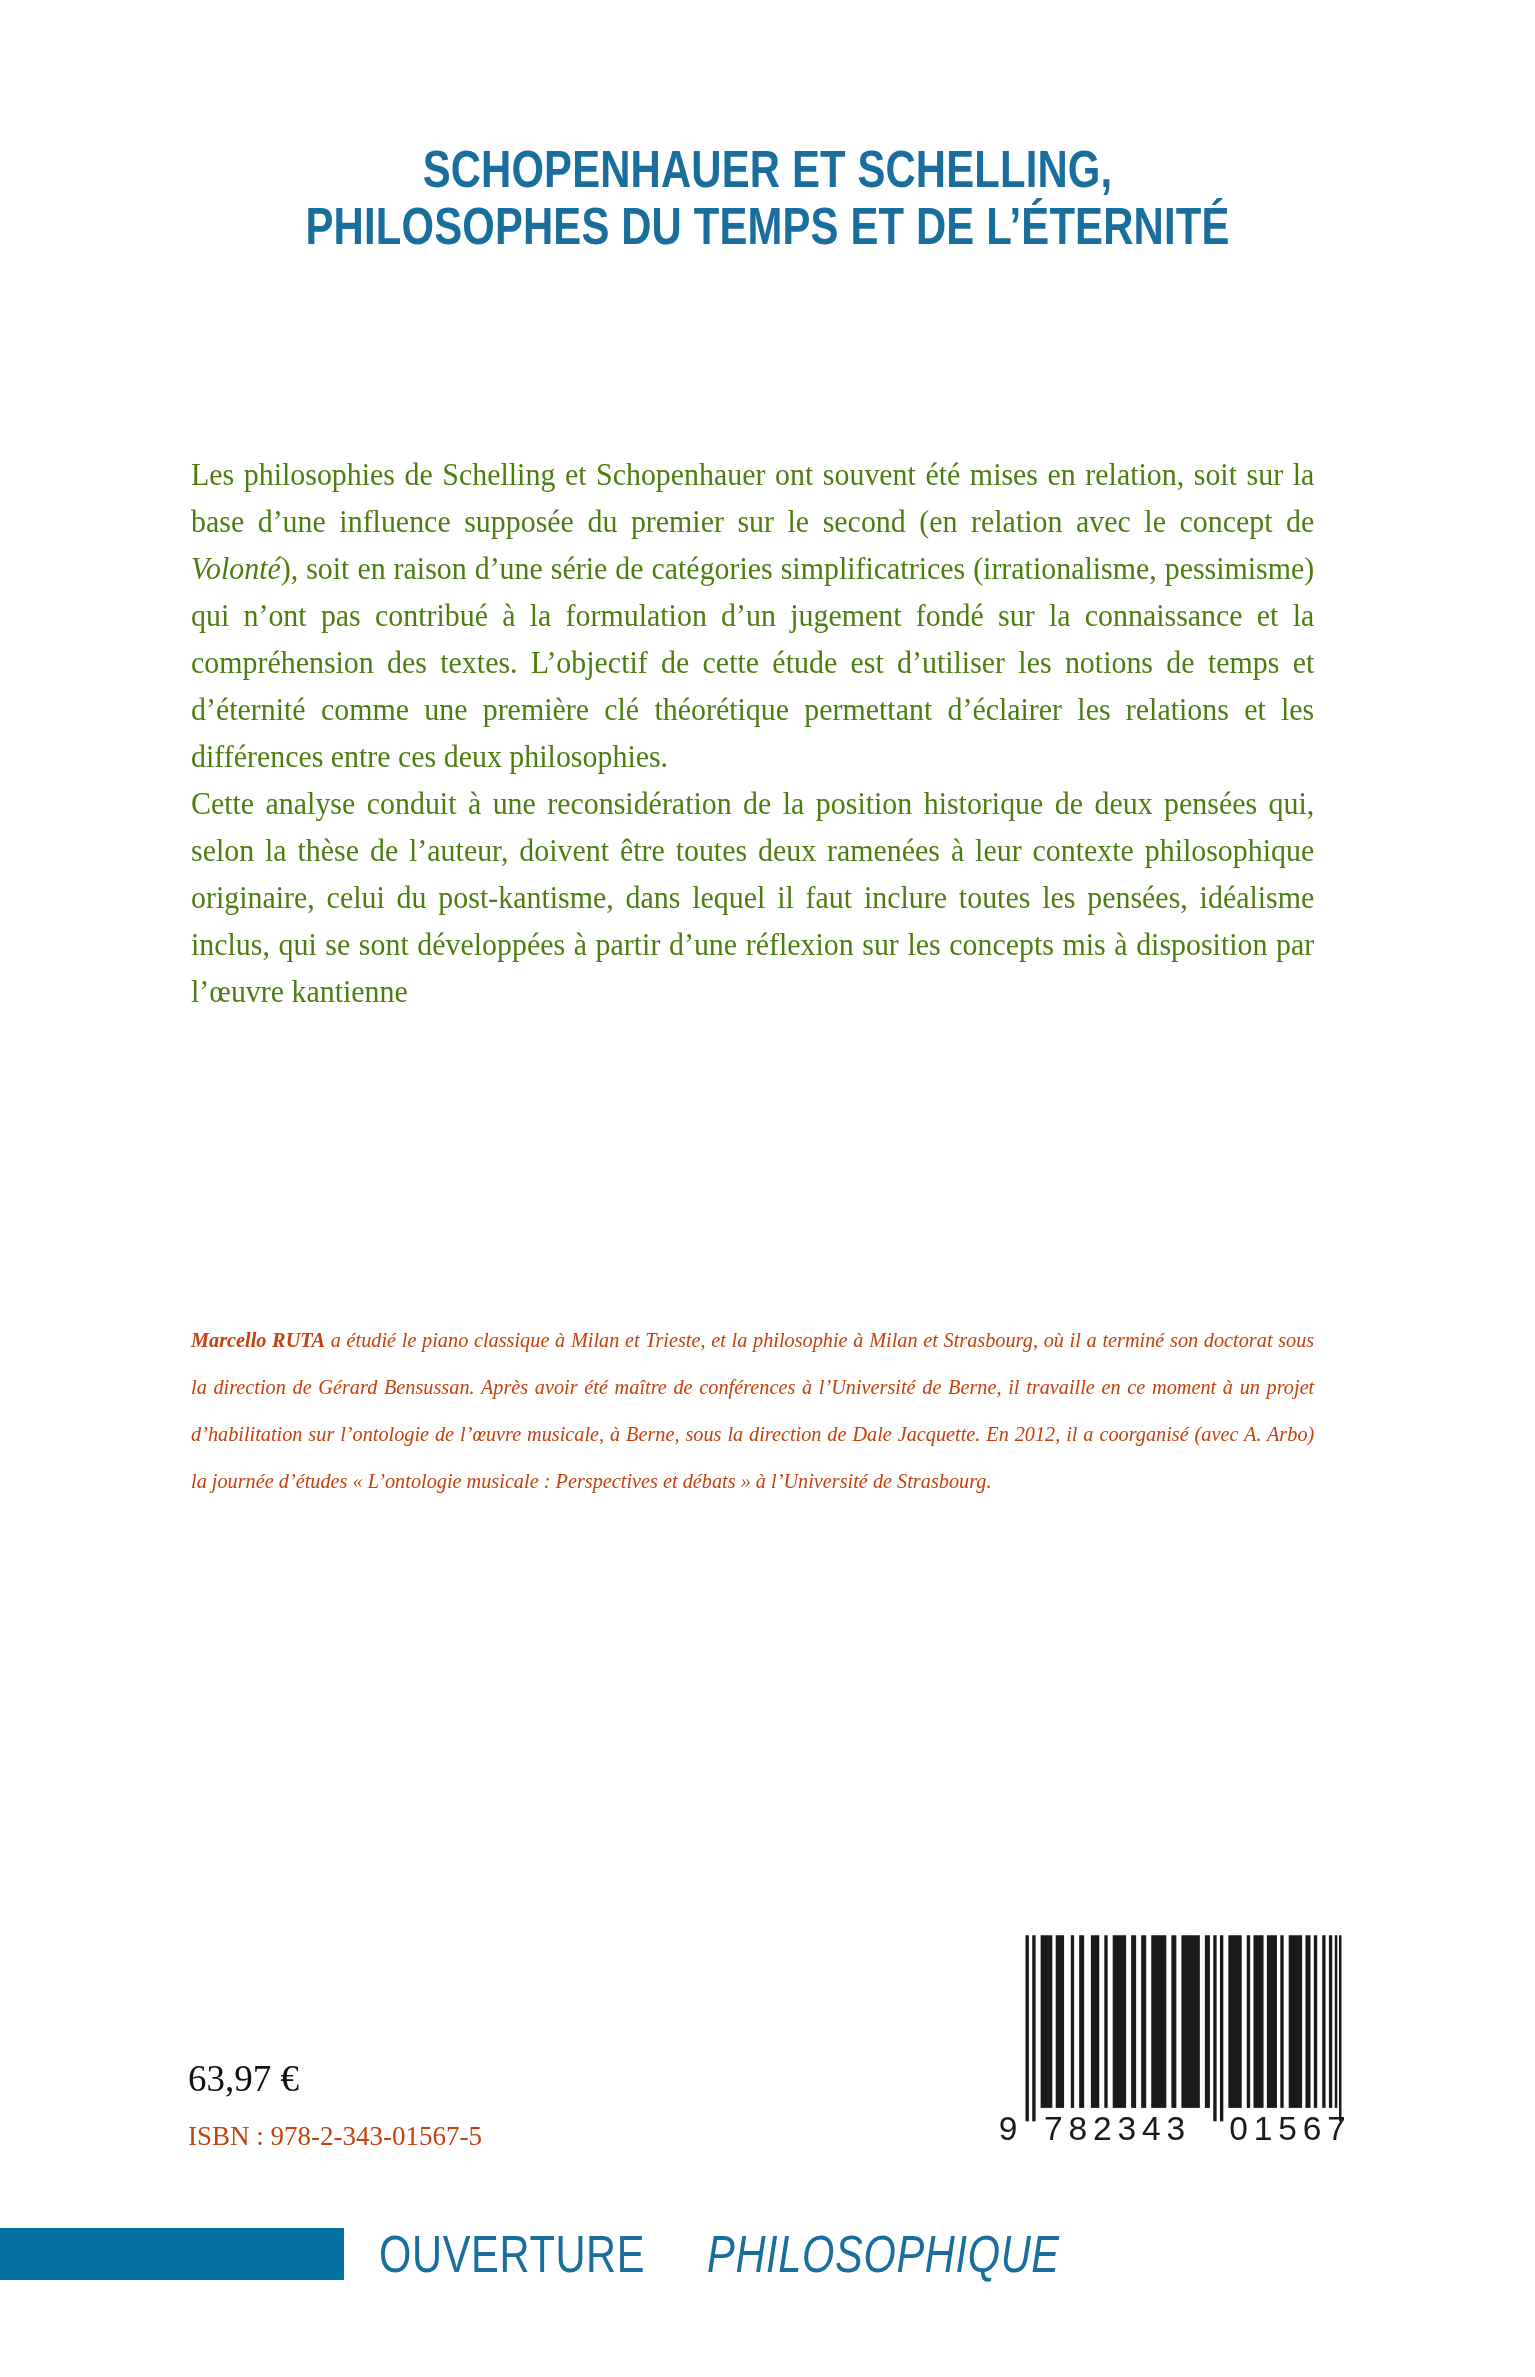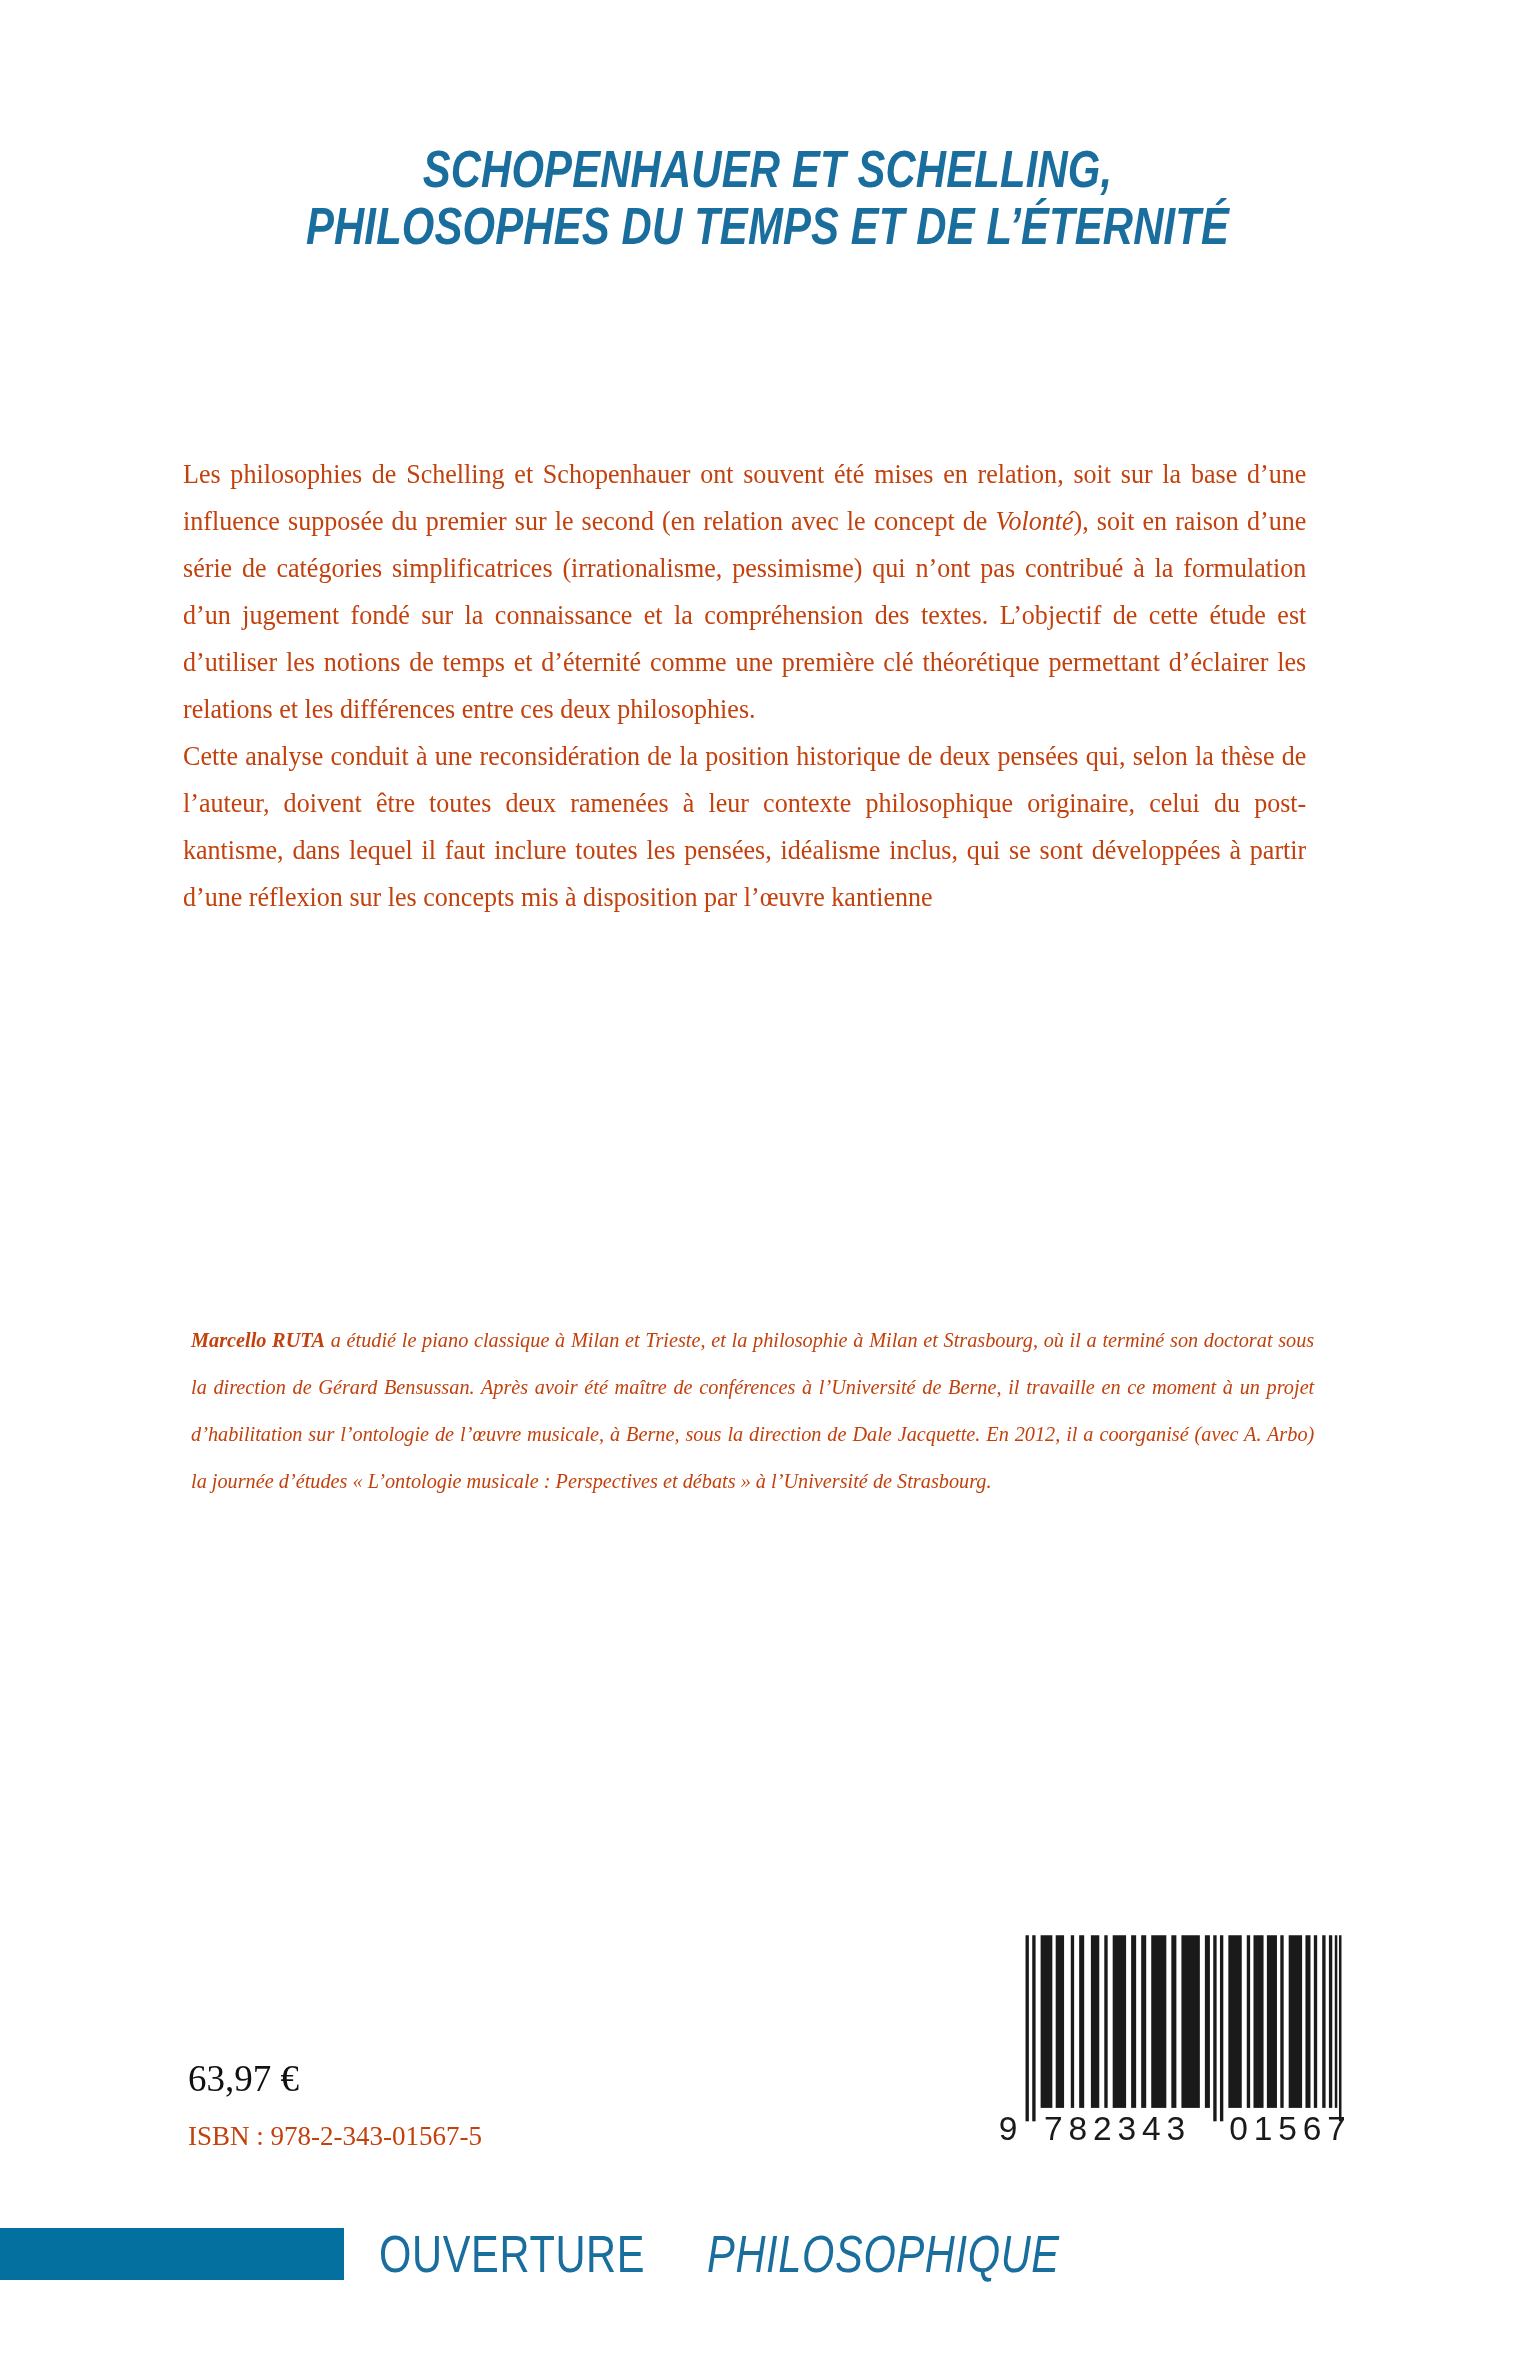--- a/index.html
+++ b/index.html
@@ -25,46 +25,45 @@
   }
 
   
   .title-block {
     position: absolute;
     left: 0;
     right: 0;
     top: 141px;
     text-align: center;
     padding: 0 86px;
-    font-style: italic;
   }
   .title-line {
     display: block;
     font-family: "Liberation Sans", "DejaVu Sans", sans-serif;
     font-weight: bold;
     font-size: 51px;
     line-height: 1.12;
     letter-spacing: 0.2px;
     color: #1A6E9E;
     transform: scaleX(0.82);
     transform-origin: center center;
     white-space: nowrap;
   }
 
   
   .blurb {
     position: absolute;
-    left: 183px;
+    left: 191px;
     top: 451px;
     width: 1164px;
     text-align: justify;
     text-justify: inter-word;
-    font-size: 27px;
+    font-size: 31px;
     line-height: 47px;
-    color: #c2410c;
+    color: #4d7c0f;
   }
   .blurb p {
     margin: 0;
     transform: scaleX(0.965);
     transform-origin: left center;
   }
   .blurb p.last-line-left {
     text-align-last: left;
   }
   .blurb em {

